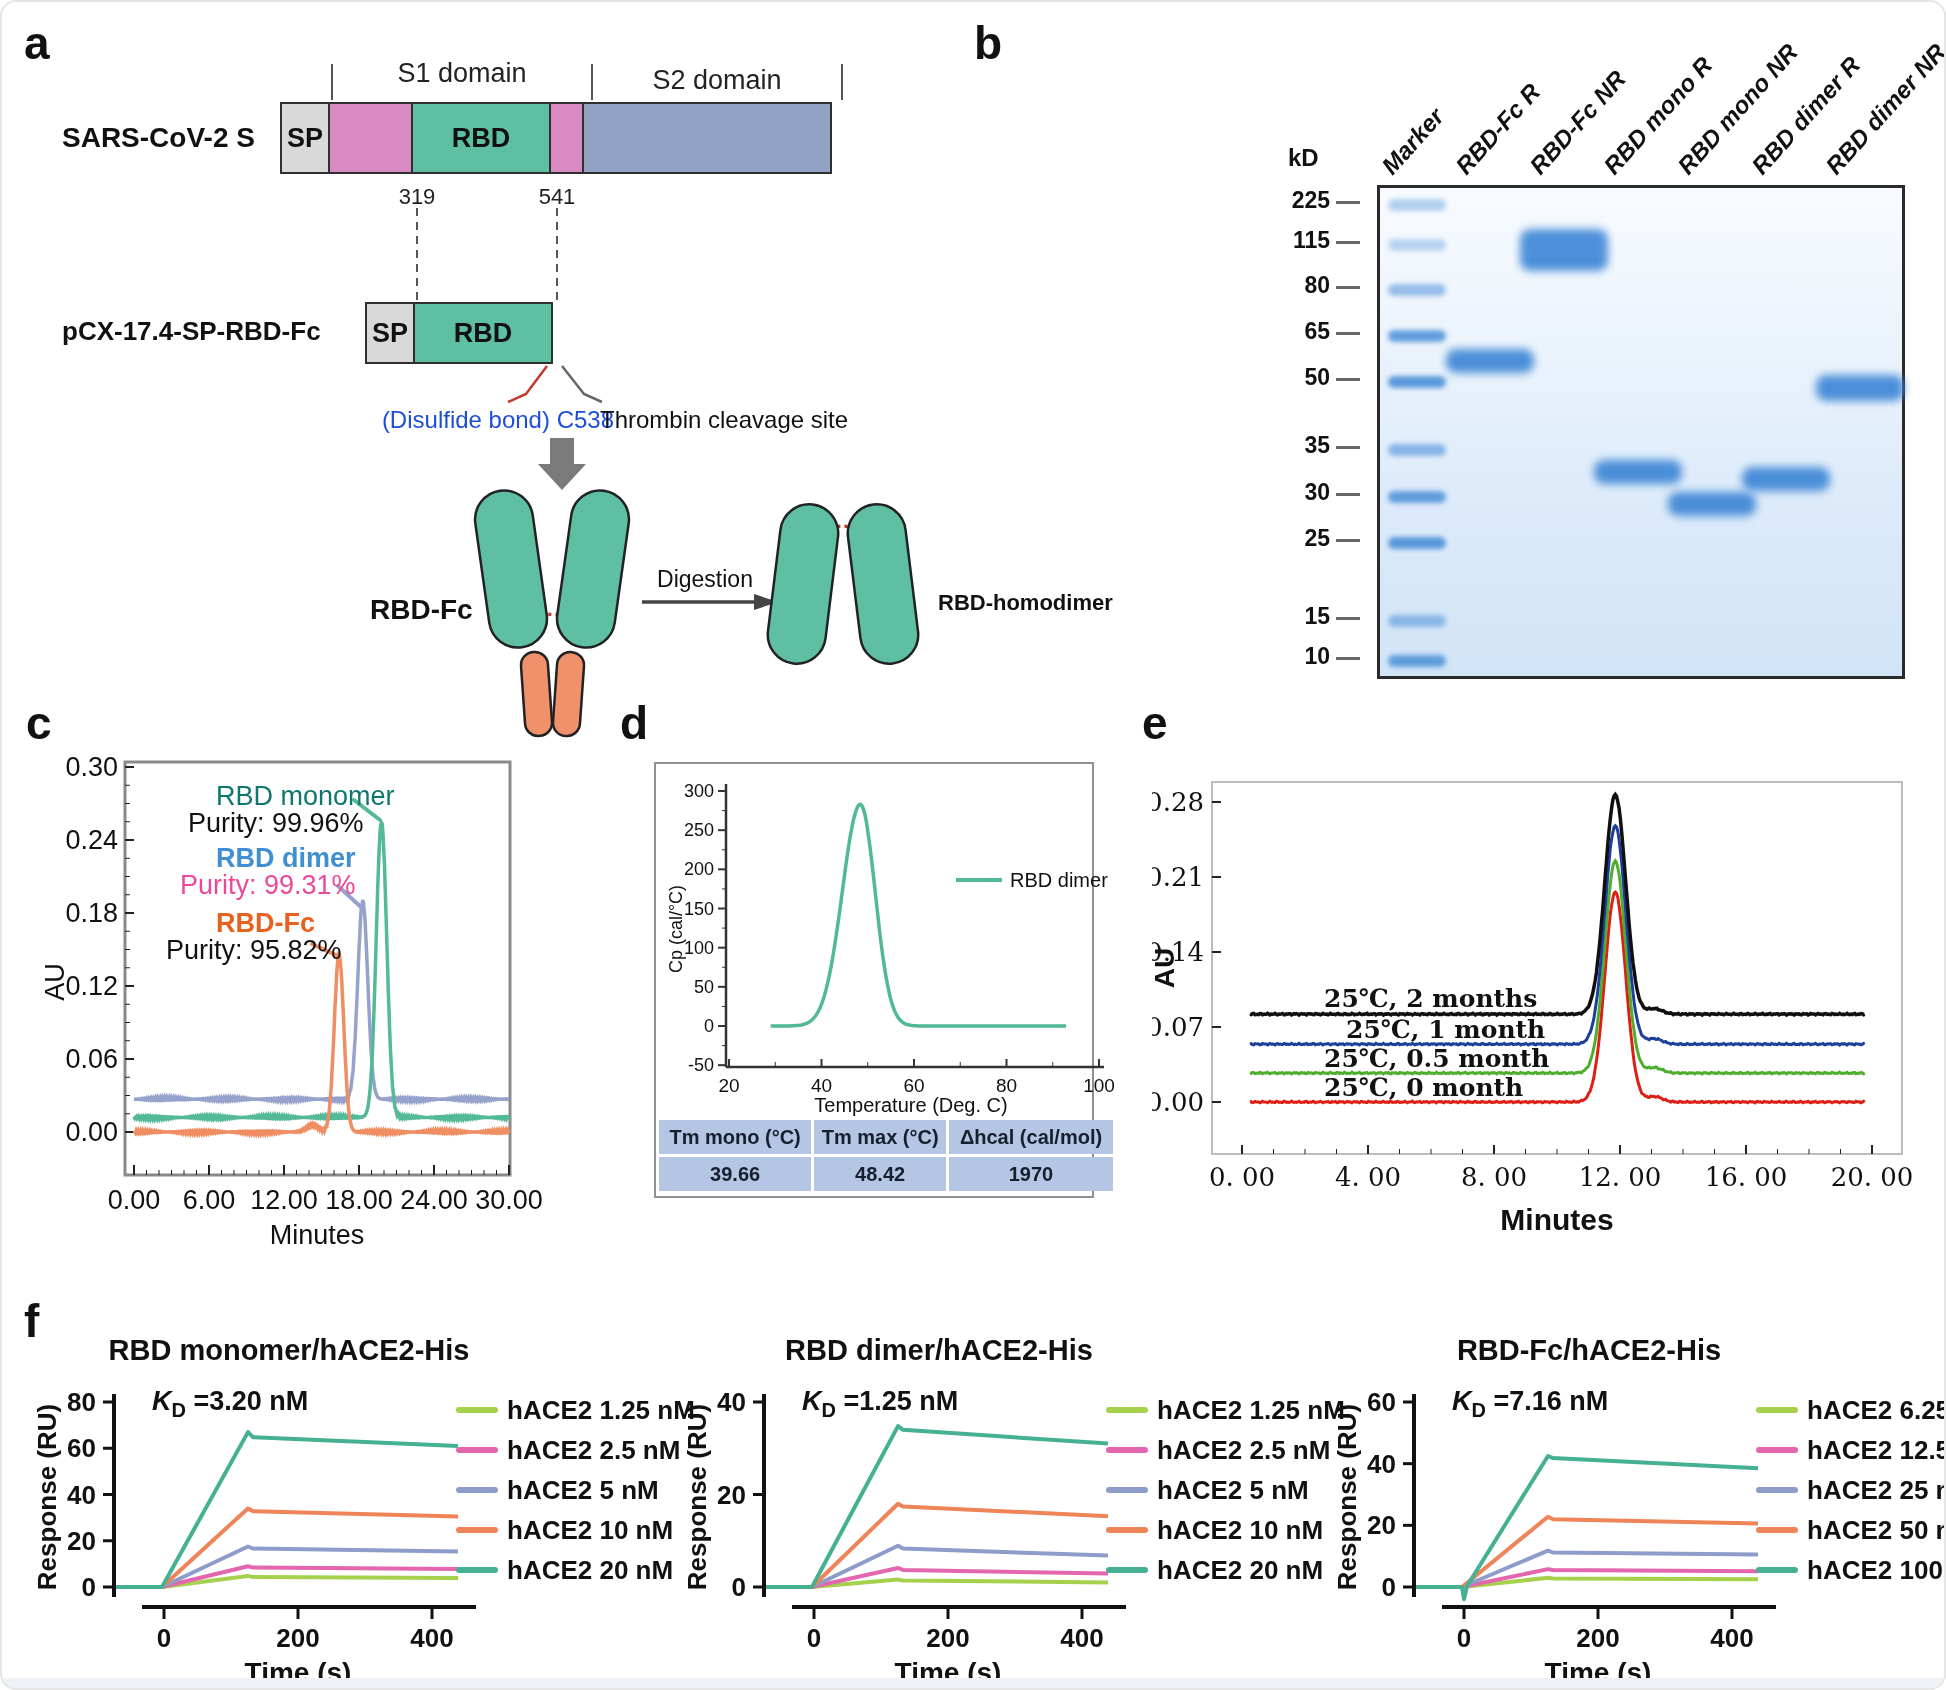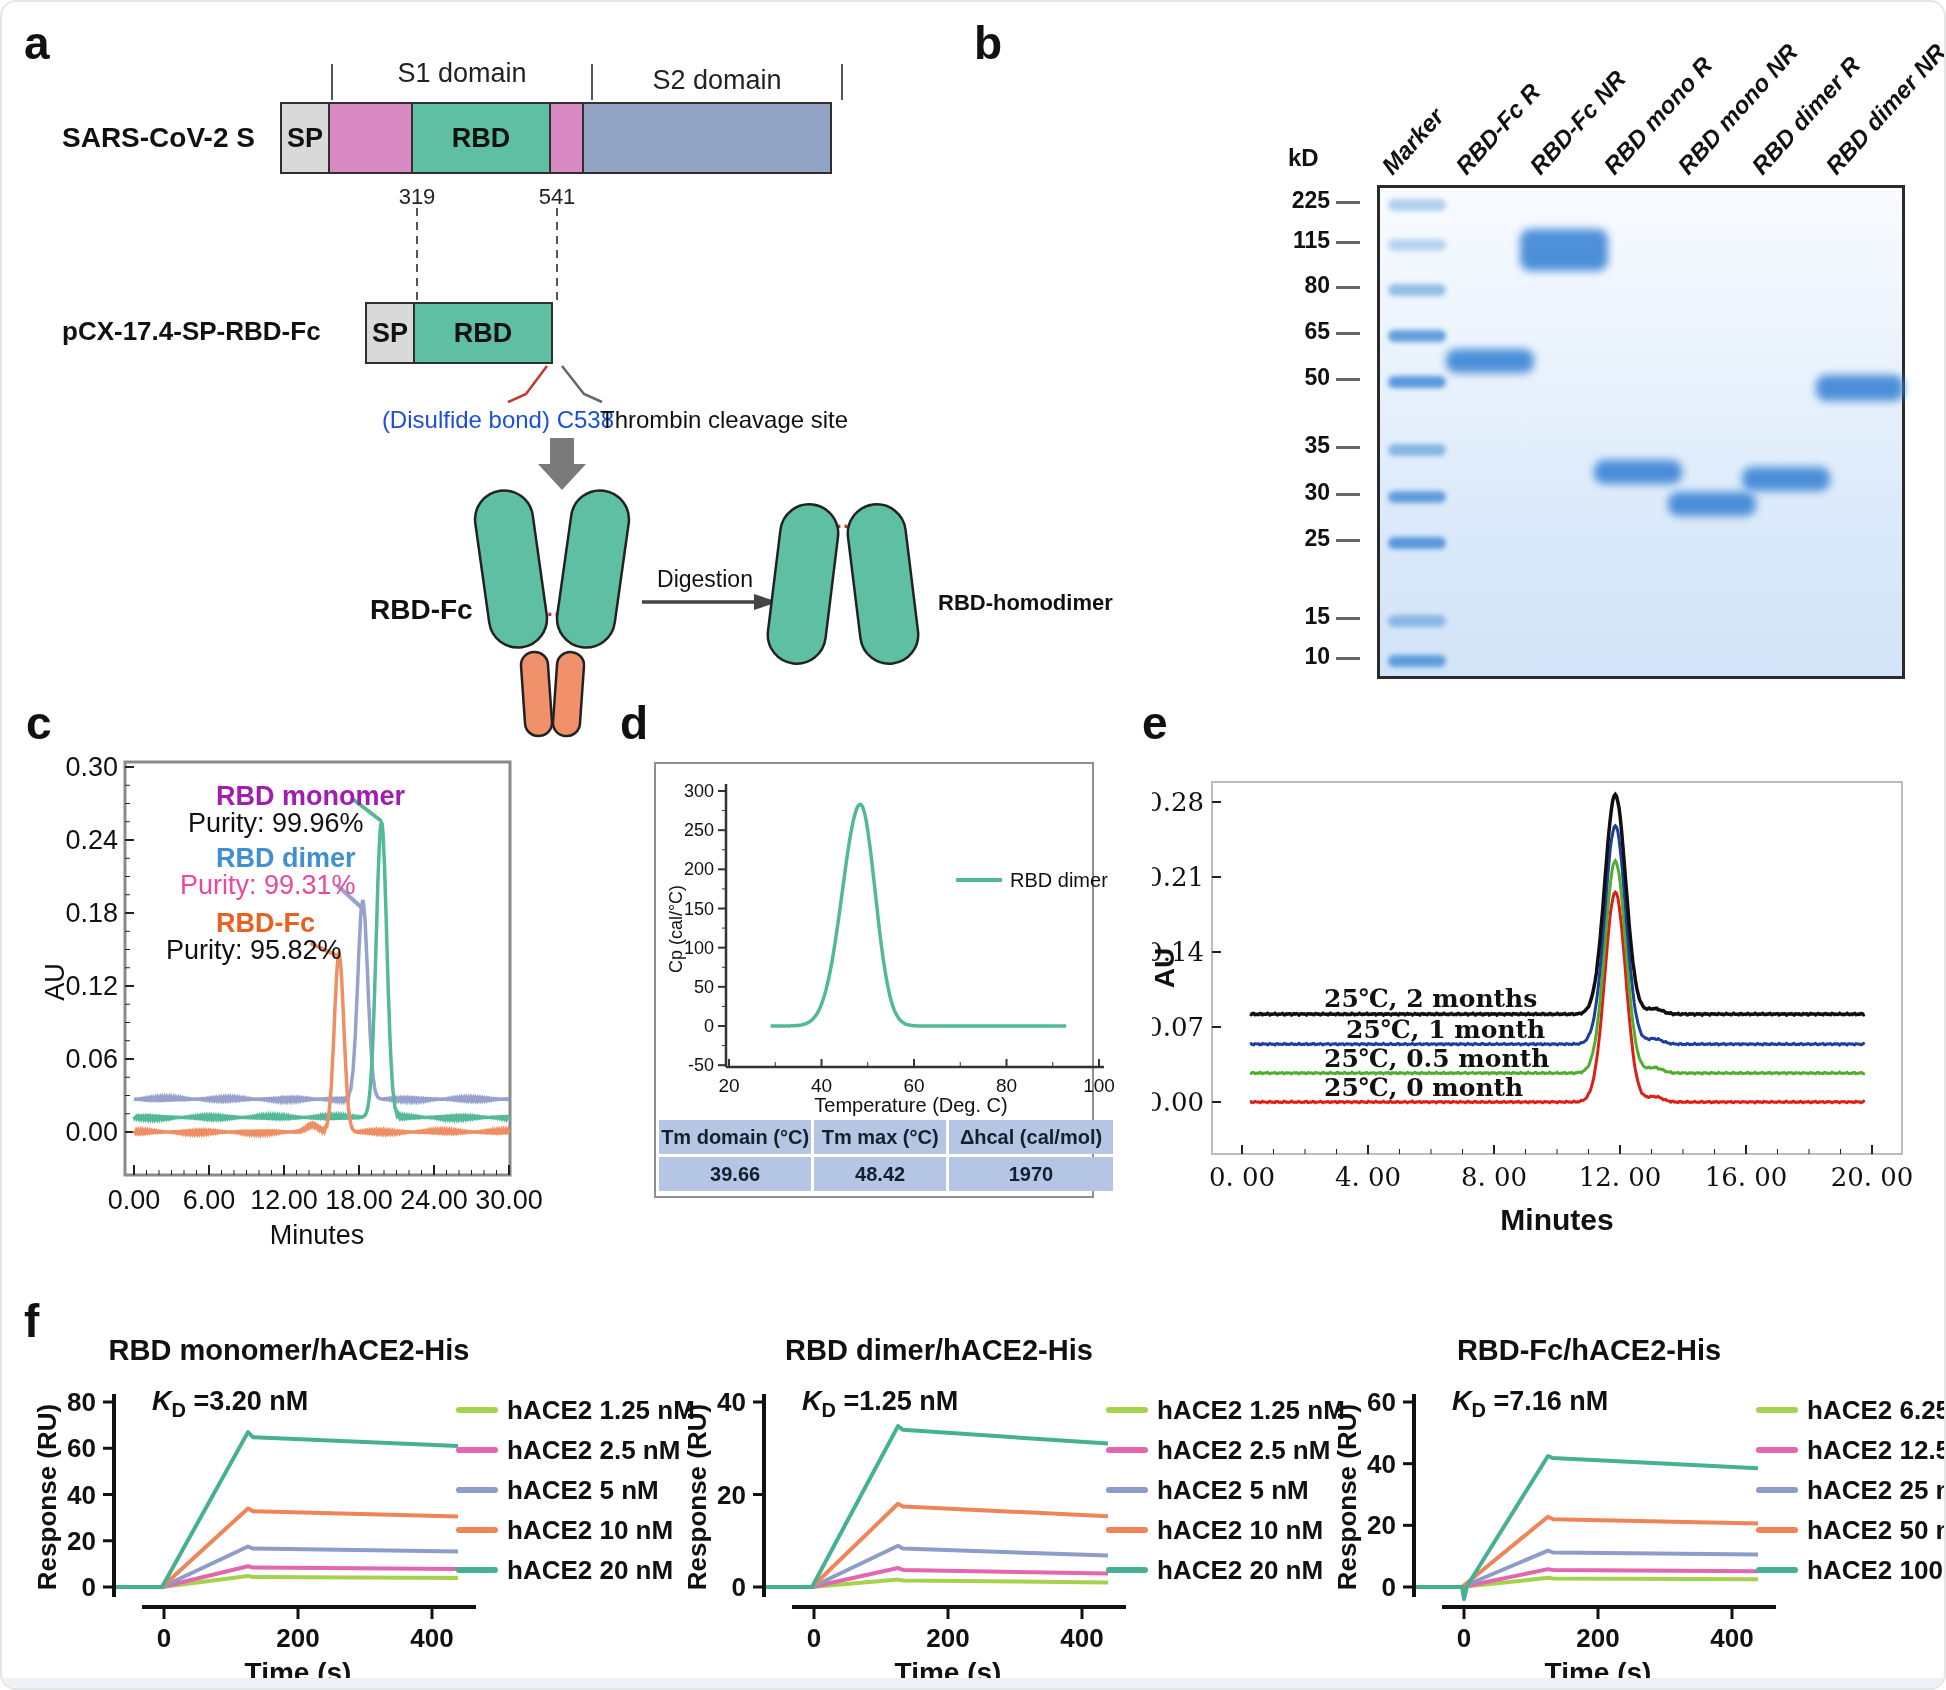--- a/index.html
+++ b/index.html
@@ -250,21 +250,21 @@
         <path d="M122.0 424.6L122.8 426.3L123.5 425.3L124.3 424.5L125.0 426.4L125.8 425.3L126.5 424.4L127.3 426.5L128.0 425.2L128.8 424.4L129.5 426.6L130.3 425.2L131.0 424.4L131.8 426.7L132.5 425.2L133.3 424.3L134.0 426.7L134.8 425.1L135.5 424.3L136.3 426.8L137.0 425.1L137.8 424.3L138.5 426.8L139.3 425.0L140.0 424.4L140.8 426.8L141.5 425.0L142.3 424.4L143.0 426.8L143.8 425.0L144.5 424.5L145.3 426.8L146.0 424.9L146.8 424.5L147.5 426.7L148.3 424.9L149.0 424.6L149.8 426.6L150.5 424.9L151.3 424.7L152.0 426.5L152.8 424.9L153.5 424.8L154.3 426.4L155.0 425.0L155.8 424.9L156.5 426.3L157.3 425.0L158.0 425.0L158.8 426.2L159.5 425.1L160.3 425.1L161.0 426.0L161.8 425.1L162.5 425.2L163.3 425.8L164.0 425.2L164.8 425.2L165.5 425.7L166.3 425.3L167.0 425.3L167.8 425.5L168.5 425.4L169.3 425.4L170.0 425.4L170.8 425.5L171.5 425.5L172.3 425.2L173.0 425.6L173.8 425.5L174.5 425.0L175.3 425.7L176.0 425.6L176.8 424.9L177.5 425.8L178.3 425.6L179.0 424.7L179.8 425.9L180.5 425.6L181.2 424.6L182.0 426.0L182.7 425.6L183.5 424.5L184.2 426.1L185.0 425.6L185.7 424.4L186.5 426.2L187.2 425.6L188.0 424.3L188.7 426.3L189.5 425.6L190.2 424.2L191.0 426.4L191.7 425.6L192.5 424.1L193.2 426.5L194.0 425.6L194.7 424.1L195.5 426.6L196.2 425.5L197.0 424.1L197.7 426.6L198.5 425.5L199.2 424.1L200.0 426.6L200.7 425.4L201.5 424.1L202.2 426.6L203.0 425.4L203.7 424.2L204.5 426.6L205.2 425.4L206.0 424.2L206.7 426.6L207.5 425.3L208.2 424.3L209.0 426.6L209.7 425.3L210.5 424.4L211.2 426.5L212.0 425.3L212.7 424.5L213.5 426.4L214.2 425.3L215.0 424.6L215.7 426.3L216.5 425.2L217.2 424.7L218.0 426.2L218.7 425.2L219.5 424.8L220.2 426.1L221.0 425.3L221.7 424.9L222.5 426.0L223.2 425.3L224.0 425.0L224.7 425.8L225.5 425.3L226.2 425.2L227.0 425.7L227.7 425.3L228.5 425.3L229.2 425.5L230.0 425.4L230.7 425.4L231.5 425.3L232.2 425.4L233.0 425.5L233.7 425.2L234.5 425.5L235.2 425.6L236.0 425.0L236.7 425.6L237.5 425.7L238.2 424.9L239.0 425.7L239.7 425.8L240.5 424.7L241.2 425.7L242.0 425.8L242.7 424.6L243.5 425.8L244.2 425.9L245.0 424.4L245.7 425.9L246.5 425.9L247.2 424.3L248.0 426.0L248.7 426.0L249.5 424.2L250.2 426.1L251.0 426.0L251.7 424.1L252.5 426.1L253.2 426.0L254.0 424.0L254.8 426.2L255.5 426.0L256.3 424.0L257.0 426.3L257.8 425.9L258.5 424.0L259.3 426.3L260.0 425.9L260.8 424.0L261.5 426.4L262.3 425.9L263.0 424.0L263.8 426.4L264.5 425.8L265.3 424.0L266.0 426.4L266.8 425.8L267.5 424.1L268.3 426.4L269.0 425.7L269.8 424.1L270.5 426.4L271.3 425.7L272.0 424.2L272.8 426.3L273.5 425.6L274.3 424.3L275.0 426.3L275.8 425.6L276.5 424.4L277.3 426.2L278.0 425.5L278.8 424.6L279.5 426.1L280.3 425.5L281.0 424.7L281.8 426.0L282.5 425.5L283.3 424.8L284.0 425.9L284.8 425.4L285.5 425.0L286.3 425.8L287.0 425.4L287.8 425.1L288.5 425.6L289.3 425.4L290.0 425.3L290.8 425.5L291.5 425.4L292.3 425.4L293.0 425.3L293.8 425.4L294.5 425.6L295.3 425.2L296.0 425.4L296.8 425.7L297.5 425.0L298.3 425.5L299.0 425.8L299.8 424.9L300.5 425.5L301.3 425.9L302.0 424.7L302.8 425.5L303.5 426.0L304.3 424.6L305.0 425.6L305.8 426.1L306.5 424.5L307.3 425.6L308.0 426.2L308.8 424.3L309.5 425.7L310.3 426.2L311.0 424.2L311.8 425.7L312.5 426.3L313.3 424.1L314.0 425.8L314.8 426.3L315.5 424.1L316.3 425.9L317.0 426.3L317.8 424.0L318.5 425.9L319.3 426.3L320.0 424.0L320.8 426.0L321.5 426.3L322.3 424.0L323.0 426.0L323.8 426.2L324.5 424.0L325.3 426.0L326.0 426.2L326.8 424.0L327.5 426.0L328.3 426.2L329.0 424.0L329.8 426.1L330.5 426.1L331.3 424.1L332.0 426.1L332.8 426.0L333.5 424.2L334.3 426.0L335.0 425.9L335.8 424.3L336.5 426.0L337.3 425.9L338.0 424.4L338.8 426.0L339.5 425.8L340.3 424.5L341.0 425.9L341.8 425.7L342.5 424.6L343.3 425.8L344.0 425.6L344.8 424.8L345.5 425.8L346.3 425.6L347.0 424.9L347.8 425.6L348.5 425.4L349.2 424.9L350.0 425.3L350.7 425.0L351.5 424.4L352.2 424.1L353.0 423.3L353.7 422.1L354.5 420.3L355.2 417.9L356.0 414.7L356.7 409.7L357.5 403.6L358.2 396.0L359.0 385.1L359.7 372.6L360.5 357.9L361.2 338.9L362.0 318.7L362.7 296.7L363.5 271.0L364.2 246.0L365.0 221.4L365.7 195.6L366.5 174.2L367.2 156.6L368.0 140.8L368.7 132.7L369.5 130.7L370.2 131.8L371.0 141.5L371.7 156.7L372.5 173.2L373.2 196.3L374.0 221.7L374.7 245.0L375.5 271.5L376.2 297.2L377.0 317.6L377.7 339.4L378.5 358.6L379.2 371.4L380.0 385.5L380.7 396.8L381.5 402.4L382.2 410.1L383.0 415.7L383.7 416.6L384.5 420.6L385.2 423.3L386.0 421.9L386.7 424.3L387.5 425.7L388.2 423.6L389.0 425.4L389.7 426.3L390.5 424.0L391.2 425.6L392.0 426.4L392.7 424.1L393.5 425.7L394.2 426.3L395.0 424.2L395.7 425.7L396.5 426.2L397.2 424.3L398.0 425.7L398.7 426.1L399.5 424.4L400.2 425.7L401.0 426.0L401.7 424.5L402.5 425.7L403.2 425.9L404.0 424.6L404.7 425.7L405.5 425.8L406.2 424.8L407.0 425.6L407.7 425.7L408.5 424.9L409.2 425.6L410.0 425.6L410.7 425.1L411.5 425.5L412.2 425.5L413.0 425.3L413.7 425.4L414.5 425.4L415.2 425.4L416.0 425.4L416.7 425.3L417.5 425.6L418.2 425.3L419.0 425.2L419.7 425.8L420.5 425.2L421.2 425.2L422.0 425.9L422.7 425.1L423.5 425.1L424.2 426.1L425.0 425.0L425.7 425.1L426.5 426.2L427.2 424.9L428.0 425.1L428.7 426.3L429.5 424.8L430.2 425.0L431.0 426.5L431.7 424.7L432.5 425.0L433.2 426.6L434.0 424.6L434.7 425.0L435.5 426.6L436.2 424.5L437.0 425.0L437.7 426.7L438.5 424.4L439.2 425.1L440.0 426.7L440.7 424.4L441.5 425.1L442.2 426.8L443.0 424.3L443.7 425.1L444.5 426.8L445.2 424.3L446.0 425.2L446.7 426.8L447.5 424.3L448.2 425.2L449.0 426.7L449.7 424.3L450.5 425.2L451.2 426.7L452.0 424.3L452.7 425.3L453.5 426.6L454.2 424.3L455.0 425.3L455.7 426.5L456.5 424.4L457.2 425.4L458.0 426.4L458.7 424.4L459.5 425.4L460.2 426.3L461.0 424.5L461.7 425.4L462.5 426.2L463.2 424.6L464.0 425.4L464.7 426.1L465.5 424.7L466.2 425.5L467.0 425.9L467.7 424.8L468.5 425.5L469.2 425.8L470.0 425.0L470.7 425.5L471.5 425.7L472.2 425.1L473.0 425.4L473.7 425.5L474.5 425.3L475.2 425.4L476.0 425.4L476.7 425.4L477.5 425.4L478.2 425.3L479.0 425.6L479.7 425.3L480.5 425.2L481.2 425.8L482.0 425.3L482.7 425.1L483.5 425.9L484.2 425.2L485.0 425.0L485.7 426.1L486.5 425.2L487.2 424.9L488.0 426.2L488.7 425.1L489.5 424.8L490.2 426.4L491.0 425.0L491.7 424.8L492.5 426.5L493.2 425.0L494.0 424.7L494.7 426.6L495.5 424.9L496.2 424.7L497.0 426.7" fill="none" stroke="#53b998" stroke-width="3.5"></path>
         <path d="M122.0 438.7L122.8 440.2L123.5 441.2L124.3 438.7L125.0 440.2L125.8 441.1L126.5 438.6L127.3 440.2L128.0 441.1L128.8 438.7L129.5 440.3L130.3 441.1L131.0 438.7L131.8 440.3L132.5 441.0L133.3 438.7L134.0 440.3L134.8 440.9L135.5 438.8L136.3 440.3L137.0 440.8L137.8 438.9L138.5 440.3L139.3 440.7L140.0 439.0L140.8 440.3L141.5 440.6L142.3 439.1L143.0 440.3L143.8 440.5L144.5 439.2L145.3 440.3L146.0 440.4L146.8 439.4L147.5 440.2L148.3 440.3L149.0 439.5L149.8 440.2L150.5 440.2L151.3 439.7L152.0 440.1L152.8 440.1L153.5 439.9L154.3 440.0L155.0 440.0L155.8 440.0L156.5 440.0L157.3 439.9L158.0 440.2L158.8 439.9L159.5 439.9L160.3 440.4L161.0 439.8L161.8 439.8L162.5 440.5L163.3 439.7L164.0 439.7L164.8 440.7L165.5 439.6L166.3 439.7L167.0 440.8L167.8 439.5L168.5 439.7L169.3 440.9L170.0 439.4L170.8 439.6L171.5 441.1L172.3 439.3L173.0 439.6L173.8 441.2L174.5 439.2L175.3 439.6L176.0 441.2L176.8 439.1L177.5 439.6L178.3 441.3L179.0 439.0L179.8 439.7L180.5 441.3L181.2 439.0L182.0 439.7L182.7 441.4L183.5 438.9L184.2 439.7L185.0 441.4L185.7 438.9L186.5 439.8L187.2 441.4L188.0 438.9L188.7 439.8L189.5 441.3L190.2 438.9L191.0 439.8L191.7 441.3L192.5 438.9L193.2 439.9L194.0 441.2L194.7 438.9L195.5 439.9L196.2 441.1L197.0 439.0L197.7 440.0L198.5 441.0L199.2 439.0L200.0 440.0L200.7 440.9L201.5 439.1L202.2 440.0L203.0 440.8L203.7 439.2L204.5 440.1L205.2 440.7L206.0 439.3L206.7 440.1L207.5 440.5L208.2 439.4L209.0 440.1L209.7 440.4L210.5 439.6L211.2 440.1L212.0 440.3L212.7 439.7L213.5 440.0L214.2 440.1L215.0 439.9L215.7 440.0L216.5 440.0L217.2 440.0L218.0 440.0L218.7 439.9L219.5 440.2L220.2 439.9L221.0 439.8L221.7 440.4L222.5 439.9L223.2 439.7L224.0 440.5L224.7 439.8L225.5 439.6L226.2 440.7L227.0 439.8L227.7 439.5L228.5 440.8L229.2 439.7L230.0 439.4L230.7 441.0L231.5 439.6L232.2 439.4L233.0 441.1L233.7 439.5L234.5 439.3L235.2 441.2L236.0 439.5L236.7 439.3L237.5 441.3L238.2 439.4L239.0 439.3L239.7 441.3L240.5 439.3L241.2 439.3L242.0 441.4L242.7 439.3L243.5 439.3L244.2 441.4L245.0 439.2L245.7 439.3L246.5 441.5L247.2 439.2L248.0 439.4L248.7 441.5L249.5 439.2L250.2 439.4L251.0 441.4L251.7 439.2L252.5 439.5L253.2 441.4L254.0 439.1L254.8 439.5L255.5 441.3L256.3 439.2L257.0 439.6L257.8 441.2L258.5 439.2L259.3 439.6L260.0 441.1L260.8 439.2L261.5 439.7L262.3 441.0L263.0 439.3L263.8 439.7L264.5 440.9L265.3 439.4L266.0 439.8L266.8 440.8L267.5 439.4L268.3 439.9L269.0 440.6L269.8 439.5L270.5 439.9L271.3 440.5L272.0 439.7L272.8 439.9L273.5 440.3L274.3 439.8L275.0 440.0L275.8 440.2L276.5 439.9L277.3 440.0L278.0 440.0L278.8 440.0L279.5 440.0L280.3 439.8L281.0 440.1L281.8 439.9L282.5 439.6L283.3 440.2L284.0 439.8L284.8 439.3L285.5 440.1L286.3 439.5L287.0 438.8L287.8 439.8L288.5 438.9L289.3 438.0L290.0 439.1L290.8 437.9L291.5 436.8L292.3 438.0L293.0 436.5L293.8 435.3L294.5 436.6L295.3 434.9L296.0 433.6L296.8 435.2L297.5 433.4L298.3 432.3L299.0 434.2L299.8 432.6L300.5 431.7L301.3 434.0L302.0 432.6L302.8 432.0L303.5 434.7L304.3 433.4L305.0 433.2L305.8 436.1L306.5 434.8L307.3 434.7L308.0 437.6L308.8 436.3L309.5 436.1L310.3 438.8L311.0 437.0L311.8 436.5L312.5 438.5L313.3 435.8L314.0 434.1L314.8 434.4L315.5 429.6L316.3 425.1L317.0 421.7L317.8 412.6L318.5 403.3L319.3 394.2L320.0 379.5L320.8 364.5L321.5 350.3L322.3 331.7L323.0 314.8L323.8 300.5L324.5 284.9L325.3 273.5L326.0 267.2L326.8 262.2L327.5 262.9L328.3 269.2L329.0 277.1L329.8 289.4L330.5 305.2L331.3 320.6L332.0 337.7L332.8 355.1L333.5 370.1L334.3 384.4L335.0 397.3L335.8 407.3L336.5 415.9L337.3 422.8L338.0 427.8L338.8 431.6L339.5 434.4L340.3 436.4L341.0 437.7L341.8 438.4L342.5 439.3L343.3 439.6L344.0 439.4L344.8 440.1L345.5 440.0L346.3 439.5L347.0 440.4L347.8 440.2L348.5 439.4L349.2 440.5L350.0 440.2L350.7 439.2L351.5 440.6L352.2 440.2L353.0 439.1L353.7 440.7L354.5 440.2L355.2 439.0L356.0 440.8L356.7 440.2L357.5 438.9L358.2 440.9L359.0 440.2L359.7 438.8L360.5 441.0L361.2 440.1L362.0 438.8L362.7 441.1L363.5 440.1L364.2 438.7L365.0 441.2L365.7 440.1L366.5 438.7L367.2 441.2L368.0 440.0L368.7 438.7L369.5 441.3L370.2 440.0L371.0 438.7L371.7 441.3L372.5 440.0L373.2 438.8L374.0 441.3L374.7 439.9L375.5 438.8L376.2 441.2L377.0 439.9L377.7 438.9L378.5 441.2L379.2 439.9L380.0 439.0L380.7 441.1L381.5 439.8L382.2 439.1L383.0 441.1L383.7 439.8L384.5 439.2L385.2 441.0L386.0 439.8L386.7 439.3L387.5 440.9L388.2 439.8L389.0 439.4L389.7 440.7L390.5 439.8L391.2 439.5L392.0 440.6L392.7 439.8L393.5 439.6L394.2 440.5L395.0 439.9L395.7 439.8L396.5 440.3L397.2 439.9L398.0 439.9L398.7 440.1L399.5 440.0L400.2 440.0L401.0 440.0L401.7 440.0L402.5 440.1L403.2 439.8L404.0 440.1L404.7 440.2L405.5 439.6L406.2 440.2L407.0 440.3L407.7 439.5L408.5 440.3L409.2 440.3L410.0 439.3L410.7 440.3L411.5 440.4L412.2 439.2L413.0 440.4L413.7 440.4L414.5 439.1L415.2 440.5L416.0 440.5L416.7 438.9L417.5 440.6L418.2 440.5L419.0 438.8L419.7 440.7L420.5 440.5L421.2 438.7L422.0 440.8L422.7 440.5L423.5 438.7L424.2 440.8L425.0 440.5L425.7 438.6L426.5 440.9L427.2 440.5L428.0 438.6L428.7 440.9L429.5 440.5L430.2 438.6L431.0 441.0L431.7 440.4L432.5 438.6L433.2 441.0L434.0 440.4L434.7 438.6L435.5 441.0L436.2 440.3L437.0 438.7L437.7 441.0L438.5 440.3L439.2 438.7L440.0 441.0L440.7 440.2L441.5 438.8L442.2 441.0L443.0 440.2L443.7 438.9L444.5 440.9L445.2 440.1L446.0 439.0L446.7 440.8L447.5 440.1L448.2 439.1L449.0 440.7L449.7 440.1L450.5 439.3L451.2 440.6L452.0 440.0L452.7 439.4L453.5 440.5L454.2 440.0L455.0 439.5L455.7 440.4L456.5 440.0L457.2 439.7L458.0 440.3L458.7 440.0L459.5 439.8L460.2 440.1L461.0 440.0L461.7 440.0L462.5 440.0L463.2 440.0L464.0 440.1L464.7 439.8L465.5 440.0L466.2 440.2L467.0 439.7L467.7 440.1L468.5 440.4L469.2 439.5L470.0 440.1L470.7 440.5L471.5 439.4L472.2 440.1L473.0 440.6L473.7 439.2L474.5 440.2L475.2 440.7L476.0 439.1L476.7 440.3L477.5 440.7L478.2 439.0L479.0 440.3L479.7 440.8L480.5 438.8L481.2 440.4L482.0 440.8L482.7 438.8L483.5 440.4L484.2 440.9L485.0 438.7L485.7 440.5L486.5 440.9L487.2 438.6L488.0 440.5L488.7 440.9L489.5 438.6L490.2 440.6L491.0 440.8L491.7 438.5L492.5 440.6L493.2 440.8L494.0 438.5L494.7 440.7L495.5 440.8L496.2 438.6L497.0 440.7" fill="none" stroke="#ef8e63" stroke-width="3.5"></path>
       </g>
       <g stroke-width="4" stroke-linecap="round">
         <line x1="342" y1="108" x2="368" y2="128" stroke="#53b998"></line>
         <line x1="326" y1="194" x2="350" y2="216" stroke="#96a2cc"></line>
         <line x1="300" y1="252" x2="326" y2="264" stroke="#ef8e63"></line>
       </g>
     </svg>
   <div id="c-legend">
-      <div class="abs cleg" style="left:214px;top:779px;color:#a21caf;font-weight:bold;">RBD monomer</div>
+      <div class="abs cleg" style="left:214px;top:779px;color:#0f766e;font-weight:normal;">RBD monomer</div>
       <div class="abs cleg" style="left:186px;top:806px;color:#111;">Purity: 99.96%</div>
       <div class="abs cleg" style="left:214px;top:841px;color:#3f8fd2;font-weight:bold;">RBD dimer</div>
       <div class="abs cleg" style="left:178px;top:868px;color:#ec4899;">Purity: 99.31%</div>
       <div class="abs cleg" style="left:214px;top:906px;color:#e8621f;font-weight:bold;">RBD-Fc</div>
       <div class="abs cleg" style="left:164px;top:933px;color:#111;">Purity: 95.82%</div>
     </div>
 
   <div class="abs panel-letter" style="left:618px;top:694px;">d</div>
   <div class="dsc-box">
     <svg width="460" height="352" id="svg-d">
@@ -309,21 +309,21 @@
           <line x1="304.25" x2="304.25" y1="303" y2="298" stroke="#333"></line>
           <line x1="396.75" x2="396.75" y1="303" y2="298" stroke="#333"></line>
           <text x="255" y="348" font-size="20" text-anchor="middle" fill="#333">Temperature (Deg. C)</text>
           <text x="26" y="165" font-size="18" text-anchor="middle" fill="#333" transform="rotate(-90 26 165)">Cp (cal/°C)</text>
         </g>
         <path d="M114.6 262.0L116.0 262.0L117.4 262.0L118.8 262.0L120.2 262.0L121.6 262.0L123.0 262.0L124.3 262.0L125.7 262.0L127.1 262.0L128.5 262.0L129.9 262.0L131.3 261.9L132.7 261.9L134.0 261.9L135.4 261.8L136.8 261.8L138.2 261.7L139.6 261.6L141.0 261.5L142.4 261.4L143.8 261.2L145.1 261.0L146.5 260.7L147.9 260.3L149.3 259.9L150.7 259.3L152.1 258.7L153.5 257.8L154.9 256.9L156.2 255.7L157.6 254.2L159.0 252.6L160.4 250.6L161.8 248.3L163.2 245.6L164.6 242.5L166.0 239.0L167.3 235.0L168.7 230.4L170.1 225.4L171.5 219.7L172.9 213.5L174.3 206.7L175.7 199.3L177.1 191.4L178.4 182.9L179.8 174.0L181.2 164.5L182.6 154.8L184.0 144.7L185.4 134.4L186.8 124.1L188.2 113.8L189.5 103.7L190.9 93.9L192.3 84.5L193.7 75.7L195.1 67.6L196.5 60.4L197.9 54.2L199.3 49.0L200.6 44.9L202.0 42.1L203.4 40.6L204.8 40.4L206.2 42.1L207.6 45.6L209.0 50.9L210.4 57.9L211.7 66.4L213.1 76.2L214.5 87.0L215.9 98.6L217.3 110.8L218.7 123.3L220.1 135.9L221.5 148.4L222.8 160.5L224.2 172.1L225.6 183.1L227.0 193.4L228.4 202.8L229.8 211.4L231.2 219.1L232.6 226.0L233.9 232.0L235.3 237.2L236.7 241.7L238.1 245.6L239.5 248.8L240.9 251.5L242.3 253.7L243.7 255.5L245.0 256.9L246.4 258.1L247.8 259.0L249.2 259.8L250.6 260.3L252.0 260.8L253.4 261.1L254.8 261.3L256.1 261.5L257.5 261.7L258.9 261.8L260.3 261.8L261.7 261.9L263.1 261.9L264.5 261.9L265.9 262.0L267.2 262.0L268.6 262.0L270.0 262.0L271.4 262.0L272.8 262.0L274.2 262.0L275.6 262.0L277.0 262.0L278.3 262.0L279.7 262.0L281.1 262.0L282.5 262.0L283.9 262.0L285.3 262.0L286.7 262.0L288.1 262.0L289.4 262.0L290.8 262.0L292.2 262.0L293.6 262.0L295.0 262.0L296.4 262.0L297.8 262.0L299.2 262.0L300.5 262.0L301.9 262.0L303.3 262.0L304.7 262.0L306.1 262.0L307.5 262.0L308.9 262.0L310.3 262.0L311.6 262.0L313.0 262.0L314.4 262.0L315.8 262.0L317.2 262.0L318.6 262.0L320.0 262.0L321.4 262.0L322.7 262.0L324.1 262.0L325.5 262.0L326.9 262.0L328.3 262.0L329.7 262.0L331.1 262.0L332.5 262.0L333.8 262.0L335.2 262.0L336.6 262.0L338.0 262.0L339.4 262.0L340.8 262.0L342.2 262.0L343.6 262.0L344.9 262.0L346.3 262.0L347.7 262.0L349.1 262.0L350.5 262.0L351.9 262.0L353.3 262.0L354.7 262.0L356.0 262.0L357.4 262.0L358.8 262.0L360.2 262.0L361.6 262.0L363.0 262.0L364.4 262.0L365.8 262.0L367.1 262.0L368.5 262.0L369.9 262.0L371.3 262.0L372.7 262.0L374.1 262.0L375.5 262.0L376.9 262.0L378.2 262.0L379.6 262.0L381.0 262.0L382.4 262.0L383.8 262.0L385.2 262.0L386.6 262.0L388.0 262.0L389.3 262.0L390.7 262.0L392.1 262.0L393.5 262.0L394.9 262.0L396.3 262.0L397.7 262.0L399.1 262.0L400.4 262.0L401.8 262.0L403.2 262.0L404.6 262.0L406.0 262.0L407.4 262.0L408.8 262.0L410.2 262.0" fill="none" stroke="#52b998" stroke-width="3.5"></path>
         <line x1="300" y1="116" x2="346" y2="116" stroke="#52b998" stroke-width="4"></line>
         <text x="354" y="123" font-size="20" text-anchor="start" fill="#333">RBD dimer</text>
       </svg>
     <div class="dsc-table" id="dsc-table">
-        <div class="dsc-cell">Tm domain (°C)</div>
+        <div class="dsc-cell">Tm mono (°C)</div>
         <div class="dsc-cell">Tm max (°C)</div>
         <div class="dsc-cell">Δhcal (cal/mol)</div>
         <div class="dsc-cell">39.66</div>
         <div class="dsc-cell">48.42</div>
         <div class="dsc-cell">1970</div>
       </div>
   </div>
 
   <div class="abs panel-letter" style="left:1140px;top:694px;">e</div>
   <svg class="abs" style="left:1150px;top:700px;" width="796" height="545" id="svg-e">

